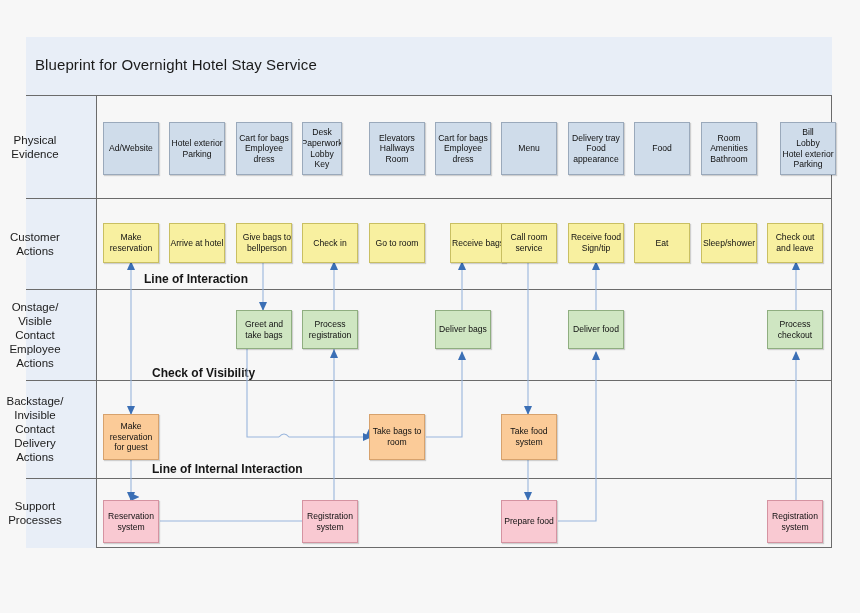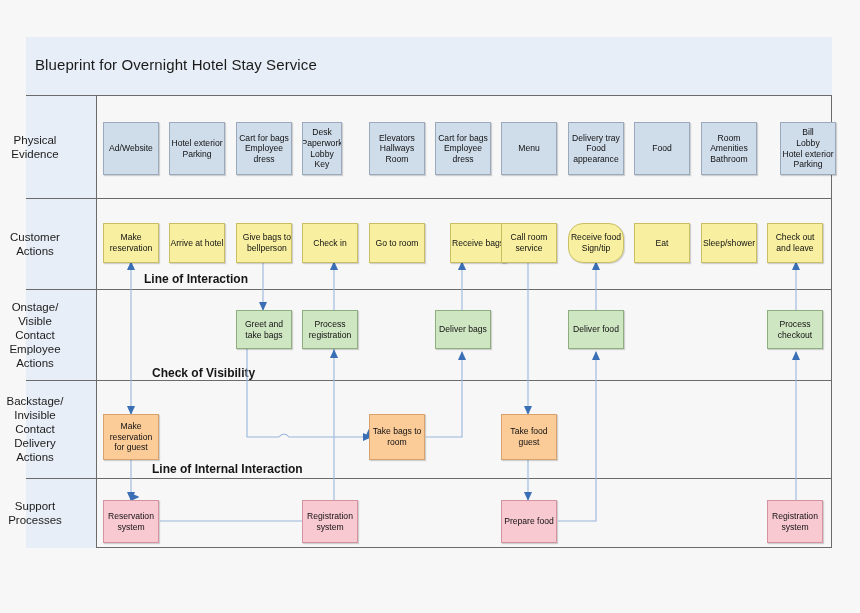--- a/index.html
+++ b/index.html
@@ -252,21 +252,21 @@
       <div class="node ca" style="left: 103px; top: 223px; width: 56px; height: 40px;"><span>Make
 reservation</span></div>
       <div class="node ca" style="left: 169px; top: 223px; width: 56px; height: 40px;"><span>Arrive at hotel</span></div>
       <div class="node ca" style="left: 236px; top: 223px; width: 56px; height: 40px; justify-content: flex-end;"><span>Give bags to
 bellperson</span></div>
       <div class="node ca" style="left: 302px; top: 223px; width: 56px; height: 40px;"><span>Check in</span></div>
       <div class="node ca" style="left: 369px; top: 223px; width: 56px; height: 40px;"><span>Go to room</span></div>
       <div class="node ca" style="left: 450px; top: 223px; width: 56px; height: 40px;"><span>Receive bags</span></div>
       <div class="node ca" style="left: 501px; top: 223px; width: 56px; height: 40px;"><span>Call room
 service</span></div>
-      <div class="node ca" style="left: 568px; top: 223px; width: 56px; height: 40px; border-radius: 15px;"><span>Receive food
+      <div class="node ca" style="left: 568px; top: 223px; width: 56px; height: 40px;"><span>Receive food
 Sign/tip</span></div>
       <div class="node ca" style="left: 634px; top: 223px; width: 56px; height: 40px;"><span>Eat</span></div>
       <div class="node ca" style="left: 701px; top: 223px; width: 56px; height: 40px;"><span>Sleep/shower</span></div>
       <div class="node ca" style="left: 767px; top: 223px; width: 56px; height: 40px;"><span>Check out
 and leave</span></div>
     </div>
   <div id="on-layer">
       <div class="node on" style="left: 236px; top: 310px; width: 56px; height: 39px;"><span>Greet and
 take bags</span></div>
       <div class="node on" style="left: 302px; top: 310px; width: 56px; height: 39px;"><span>Process
@@ -276,21 +276,21 @@
       <div class="node on" style="left: 767px; top: 310px; width: 56px; height: 39px;"><span>Process
 checkout</span></div>
     </div>
   <div id="back-layer">
       <div class="node back" style="left: 103px; top: 414px; width: 56px; height: 46px;"><span>Make
 reservation
 for guest</span></div>
       <div class="node back" style="left: 369px; top: 414px; width: 56px; height: 46px;"><span>Take bags to
 room</span></div>
       <div class="node back" style="left: 501px; top: 414px; width: 56px; height: 46px;"><span>Take food
-guest</span></div>
+system</span></div>
     </div>
   <div id="sup-layer">
       <div class="node sup" style="left: 103px; top: 500px; width: 56px; height: 43px;"><span>Reservation
 system</span></div>
       <div class="node sup" style="left: 302px; top: 500px; width: 56px; height: 43px;"><span>Registration
 system</span></div>
       <div class="node sup" style="left: 501px; top: 500px; width: 56px; height: 43px;"><span>Prepare food</span></div>
       <div class="node sup" style="left: 767px; top: 500px; width: 56px; height: 43px;"><span>Registration
 system</span></div>
     </div>

